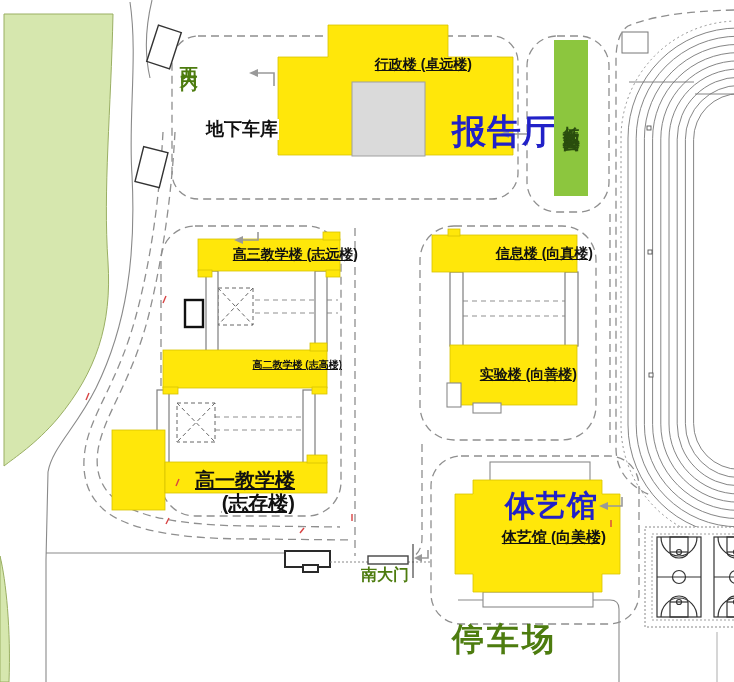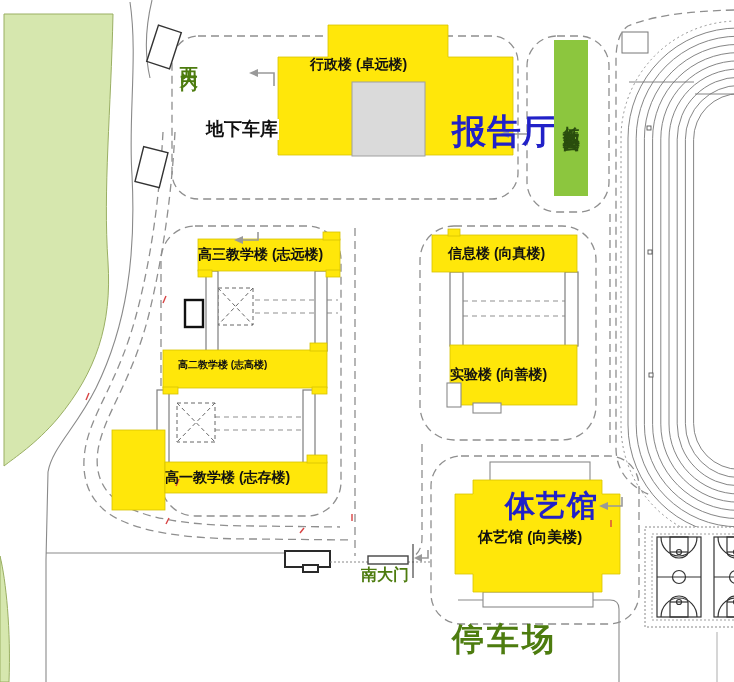--- a/index.html
+++ b/index.html
@@ -1,20 +1,20 @@
 <!DOCTYPE html>
 <html><head>
 <meta charset="utf-8">
 <style>
   html,body{margin:0;padding:0;background:#fff;}
   #stage{position:relative;width:734px;height:682px;background:#fff;overflow:hidden;
          font-family:"Liberation Sans",sans-serif;}
   #stage svg{position:absolute;left:0;top:0;}
   .lbl{position:absolute;color:#111;font-weight:700;line-height:1.15;white-space:nowrap;}
-  .ctr{text-align:left;white-space:normal;}
+  .ctr{text-align:right;white-space:normal;text-decoration:underline;}
   .blue{color:#2121C8;}
   .red{color:#4d7c0f;}
   .vert{writing-mode:vertical-rl;text-orientation:upright;}
   #park-band{position:absolute;display:flex;align-items:center;justify-content:center;}
 </style>
 </head>
 <body>
 
 <div id="stage">
 
@@ -223,21 +223,21 @@
 </div>
 
 <div class="lbl ctr" style="left:198px;top:246px;width:160px;font-size:14px;">高三教学楼 (志远楼)</div>
 
 <div class="lbl ctr" style="left:432px;top:245px;width:145px;font-size:14px;padding-left:16px;">信息楼 (向真楼)</div>
 
 <div class="lbl ctr" style="left:178px;top:359px;width:164px;font-size:10px;">高二教学楼 (志高楼)</div>
 
 <div class="lbl ctr" style="left:450px;top:366px;width:127px;font-size:14px;">实验楼 (向善楼)</div>
 
-<div class="lbl ctr" style="left:165px;top:469px;width:130px;font-size:14px;">高一教学楼 (志存楼)</div>
+<div class="lbl ctr" style="left:165px;top:469px;width:130px;font-size:20px;">高一教学楼 (志存楼)</div>
 
 <div class="lbl blue" style="left:505px;top:489px;font-size:30px;letter-spacing:1px;">体艺馆</div>
 
 <div class="lbl ctr" style="left:478px;top:528px;width:128px;font-size:15px;">体艺馆 (向美楼)</div>
 
 <div class="lbl red" style="left:361px;top:566px;font-size:16px;">南大门</div>
 
 <div class="lbl red" style="left:452px;top:621px;font-size:32px;letter-spacing:3px;">停车场</div>
 
 </div>

